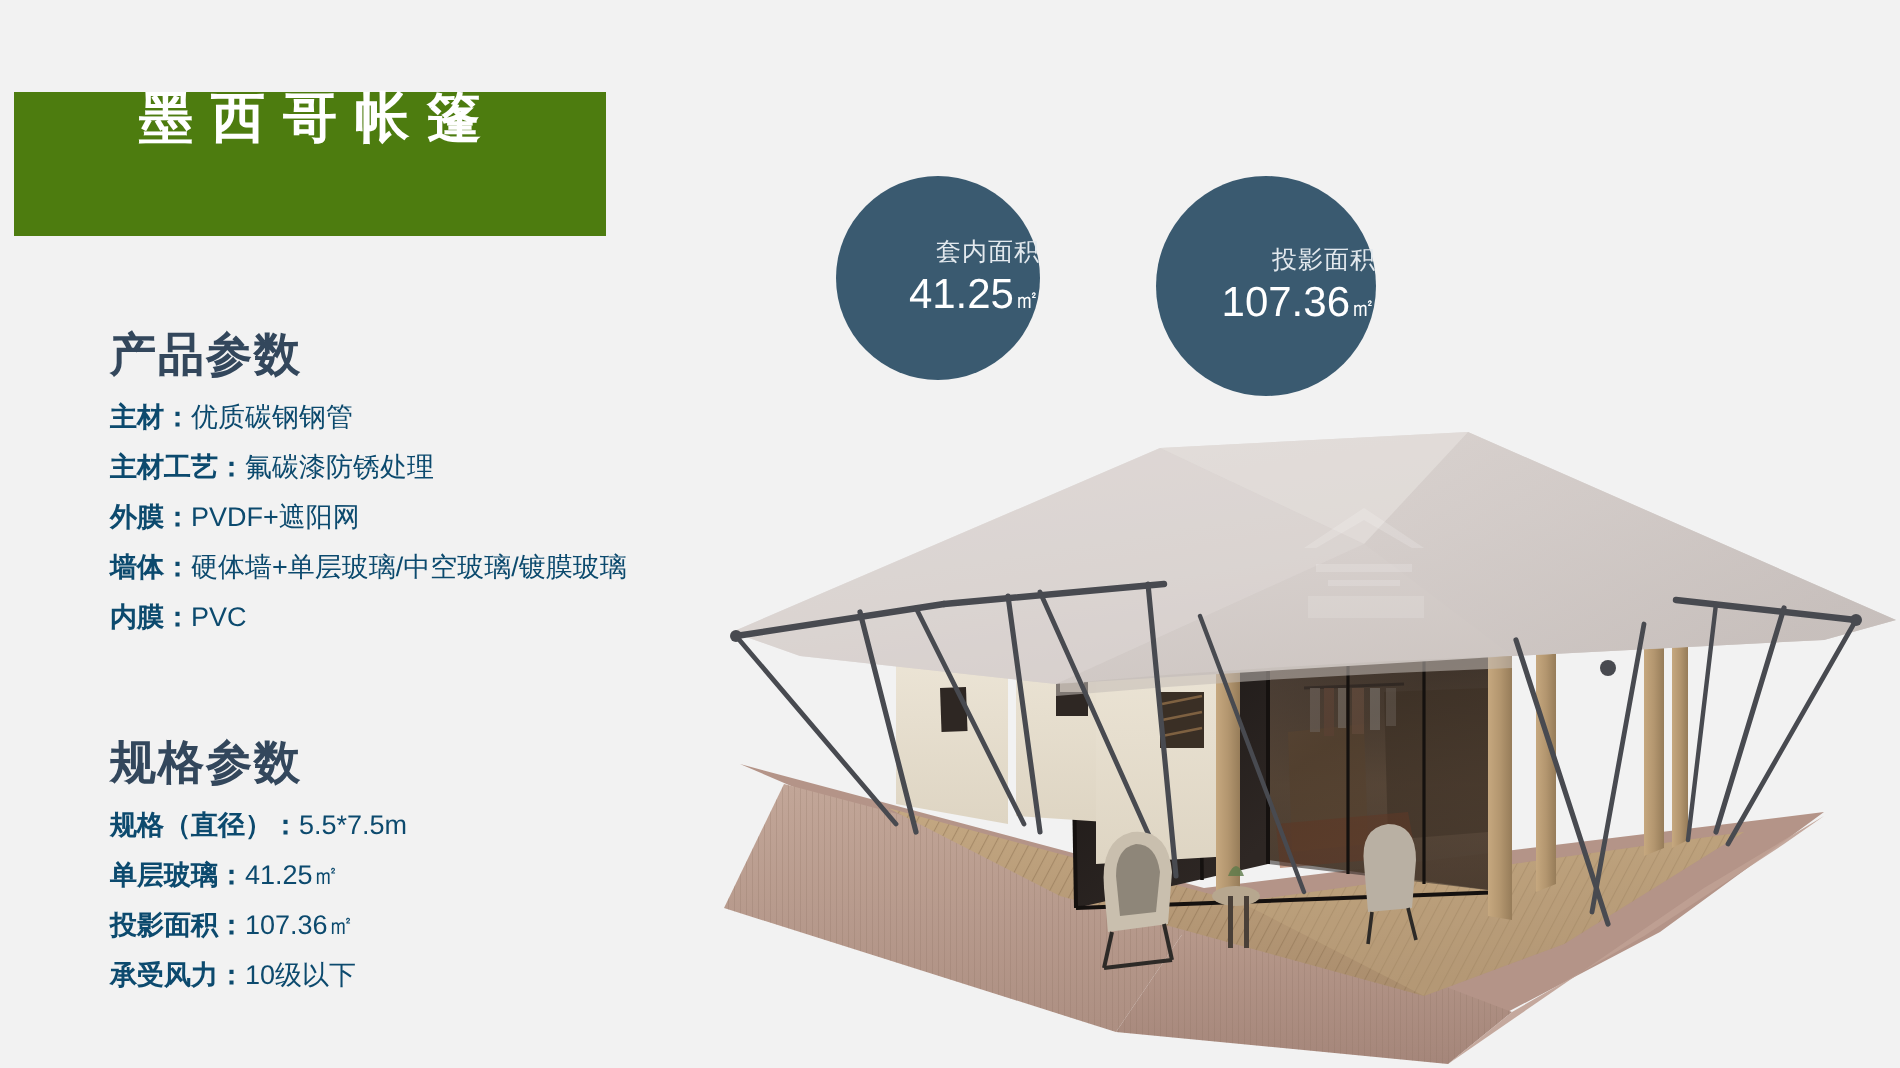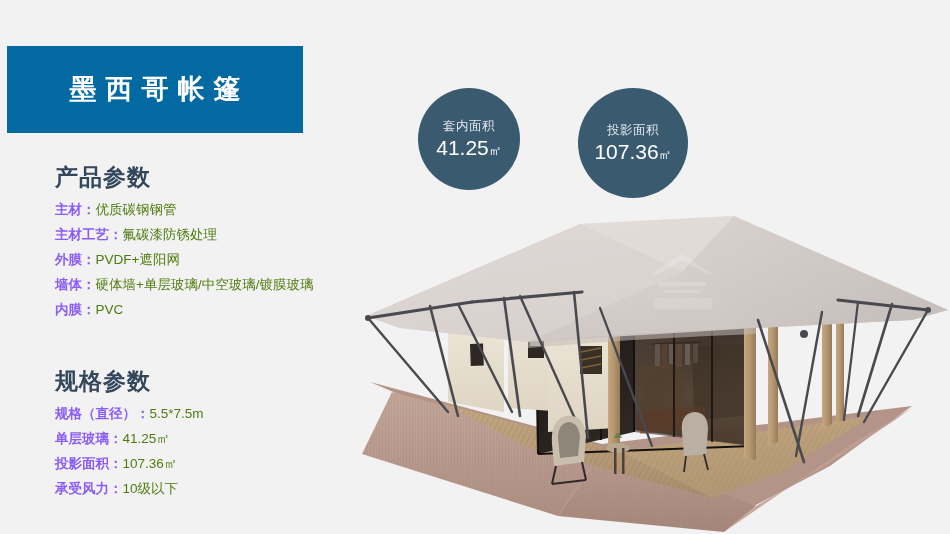--- a/index.html
+++ b/index.html
@@ -20,24 +20,24 @@
     height: 534px;
     background: #f2f2f2;
   }
 
   
   #title-banner {
     position: absolute;
     left: 7px;
     top: 46px;
     width: 296px;
-    height: 87px;
-    background: #0369a1;
+    height: 72px;
+    background: #4d7c0f;
     display: flex;
-    align-items: center;
+    align-items: flex-start;
     justify-content: center;
   }
   #title-banner .title-text {
     color: #ffffff;
     font-size: 27px;
     font-weight: bold;
     letter-spacing: 9px;
     text-indent: 9px;
     line-height: 1;
   }
@@ -60,37 +60,37 @@
   }
   .spec-row {
     display: block;
     margin-bottom: 9px;
     line-height: 1;
     white-space: nowrap;
   }
   .spec-label {
     font-size: 13.5px;
     font-weight: bold;
-    color: #8b5cf6;
+    color: #0c4a6e;
   }
   .spec-value {
     font-size: 13.5px;
     font-weight: normal;
-    color: #4d7c0f;
+    color: #0c4a6e;
   }
 
   
   .badge {
     position: absolute;
     border-radius: 50%;
     background: #3a5a70;
     color: #ffffff;
     display: flex;
     flex-direction: column;
-    align-items: center;
+    align-items: flex-end;
     justify-content: center;
     text-align: center;
   }
   .badge-label {
     font-size: 12.5px;
     color: #e3e9ee;
     line-height: 1;
     margin-bottom: 5px;
     letter-spacing: 0.5px;
   }

